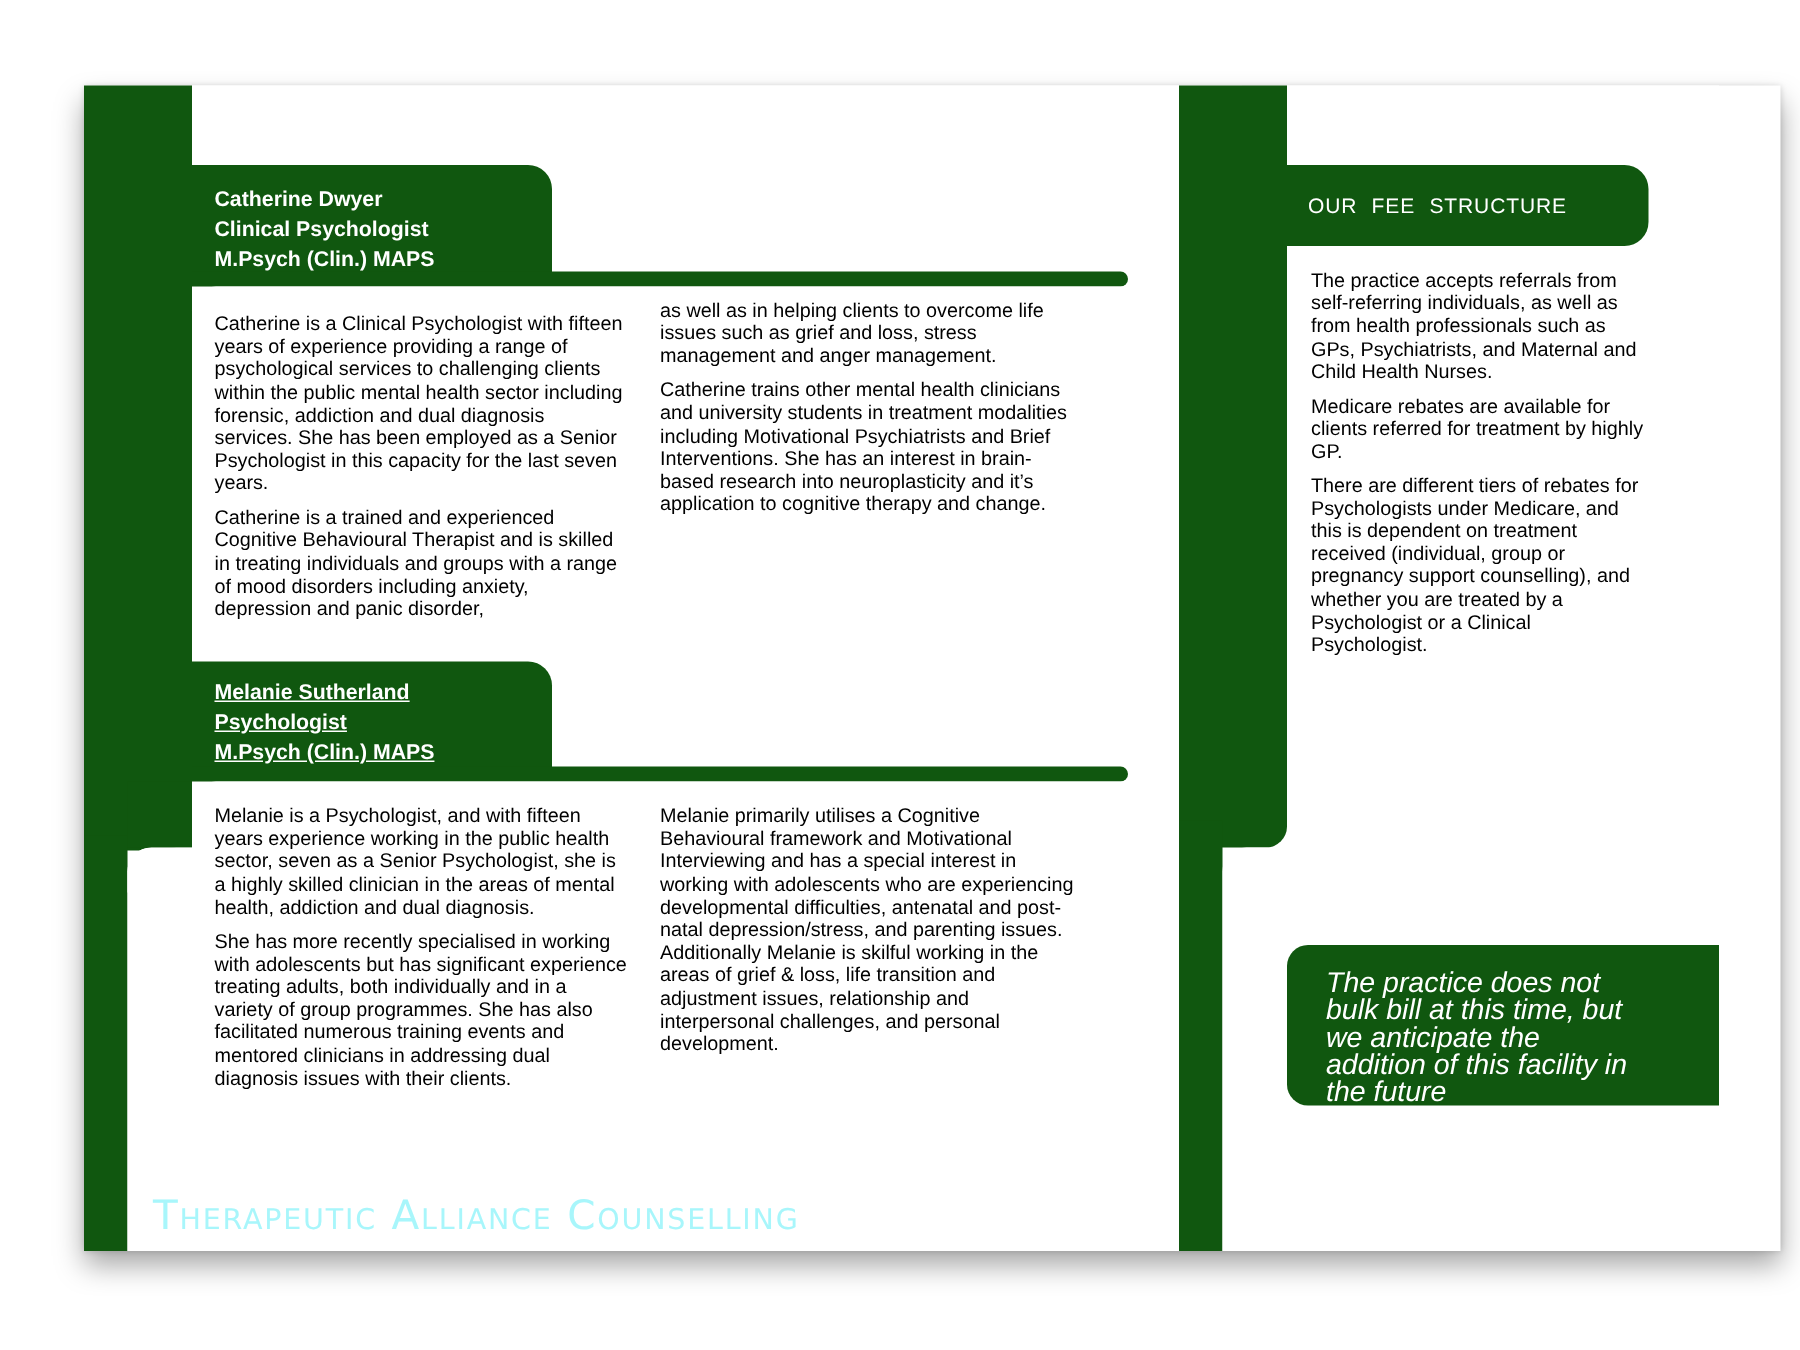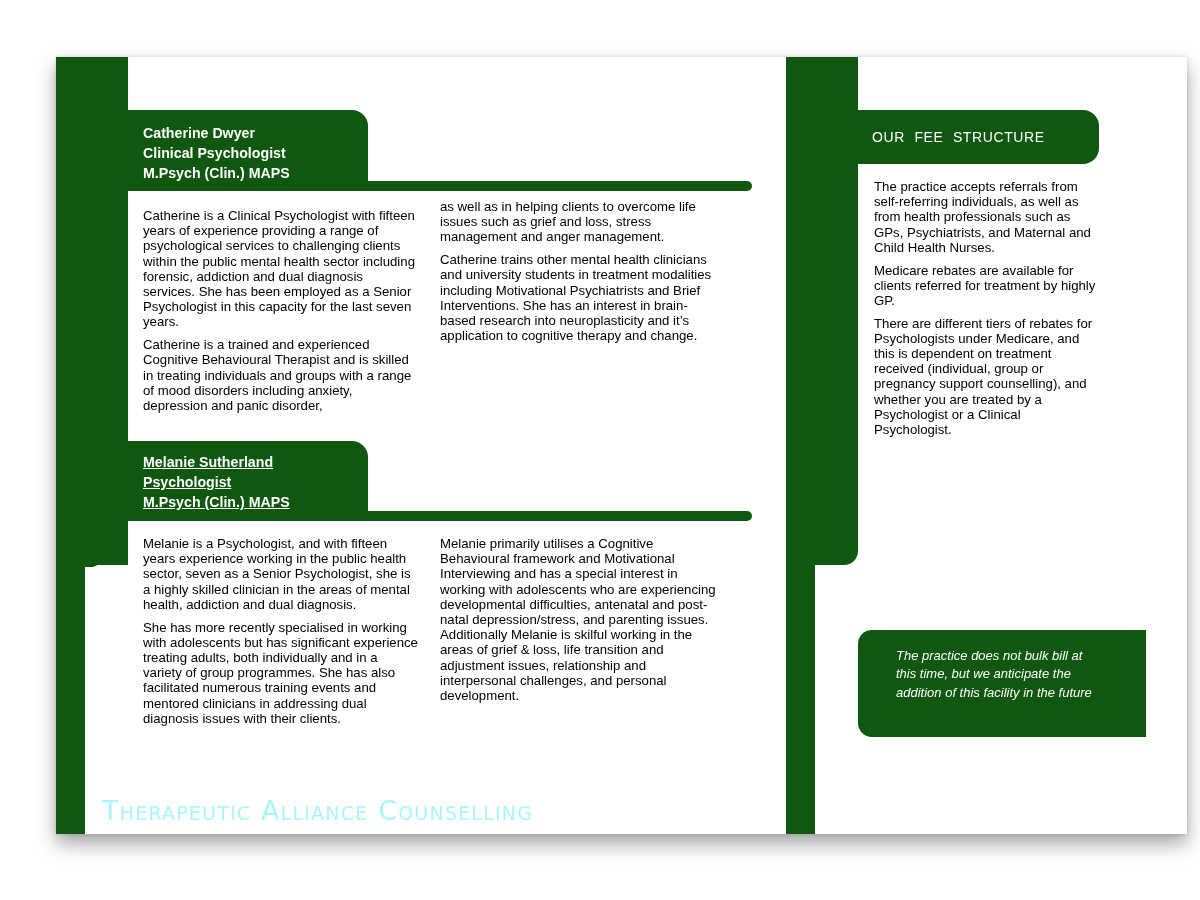--- a/index.html
+++ b/index.html
@@ -20,21 +20,21 @@
   }
   .txt p { margin: 0 0 7.5px 0; }
   .hdr {
     position: absolute; color: #ffffff; font-weight: bold; font-size: 14.2px; line-height: 20px;
   }
   .fee-title {
     position: absolute; color: #ffffff; font-weight: normal; font-size: 14px; letter-spacing: 0.6px;
     word-spacing: 5px;
   }
   .quote {
-    position: absolute; color: #ffffff; font-style: italic; font-size: 13px; line-height: 18.3px; margin-left: 12px;
+    position: absolute; color: #ffffff; font-style: italic; font-size: 19px; line-height: 18.3px;
   }
   .brand {
     position: absolute; color: #a8f6fb; font-size: 27px; font-variant: small-caps; letter-spacing: 1.2px;
     font-family: "DejaVu Sans", sans-serif; white-space: nowrap; margin-top: 16px;
   }
 </style>
 </head>
 <body>
 
 <div class="sheet">

